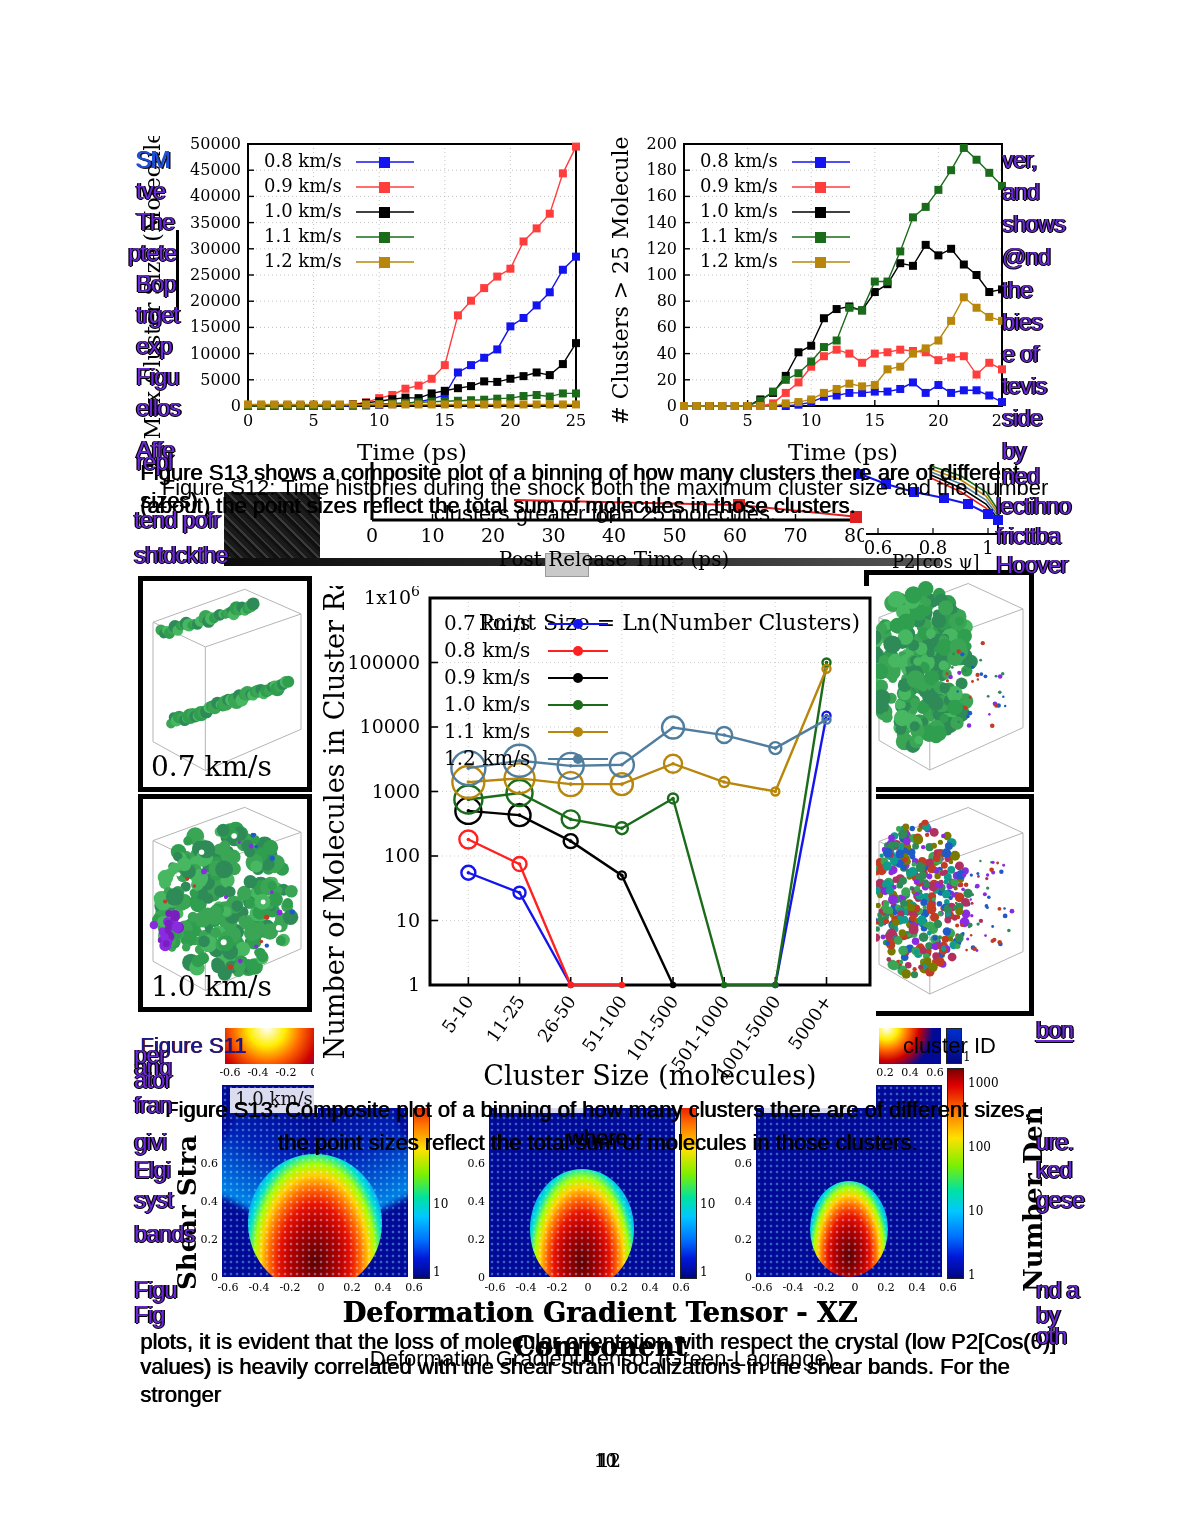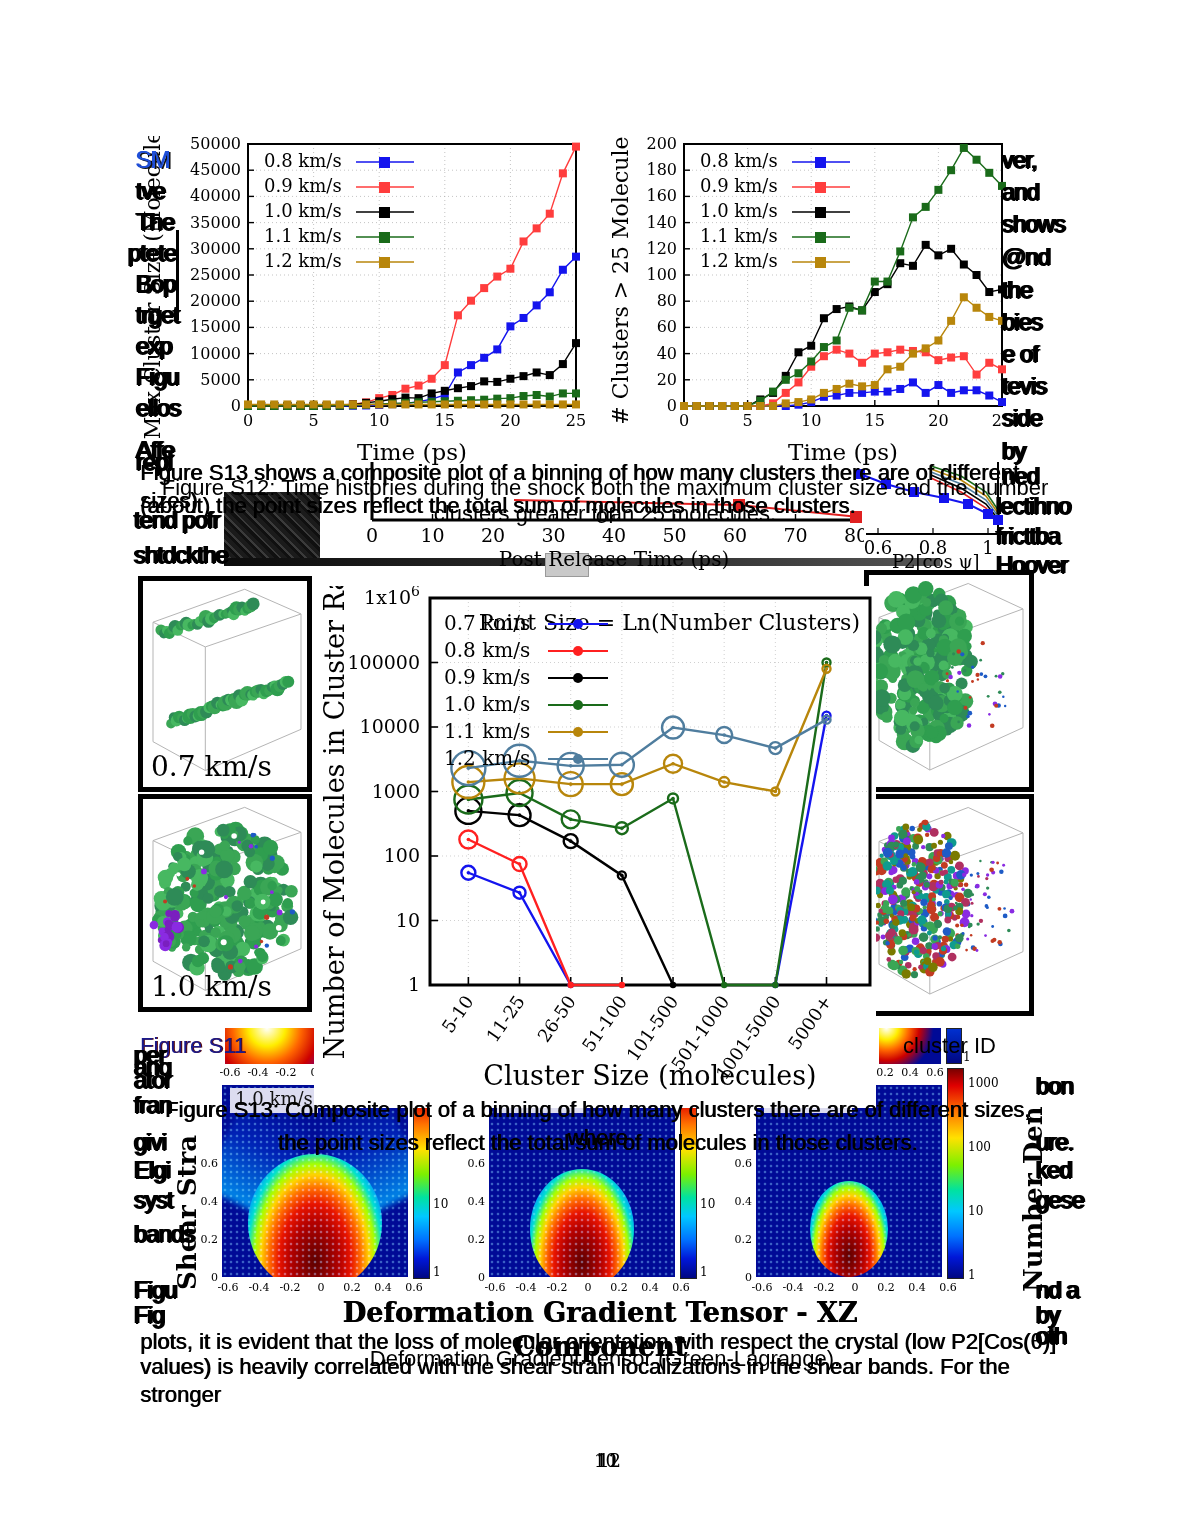--- a/index.html
+++ b/index.html
@@ -5,21 +5,21 @@
   html,body{margin:0;padding:0;background:#888;}
   #page{position:relative;width:1190px;height:1540px;background:#ffffff;margin:0 auto;
         font-family:"Liberation Sans",sans-serif;overflow:hidden;}
   .abs{position:absolute;}
   svg text{font-family:"DejaVu Serif",serif;fill:#000;}
   
   .cap{position:absolute;font-size:22px;color:#000;line-height:1.25;}
   .center{text-align:center;}
   .dbl{text-shadow:.8px 0 #000;}
   
-  .frag{position:absolute;font-size:24px;color:#000000;letter-spacing:-1px;
+  .frag{position:absolute;font-size:24px;color:#6d28d9;letter-spacing:-1px;
         text-shadow:1.3px 0 #000,-1.3px 0 #000,0 1px #000;white-space:nowrap;z-index:40;}
   .frag.blue{color:#1f4fd8;text-shadow:1.5px .5px #111,-1px 0 #1f4fd8;}
   
   .hm{position:absolute;width:186px;height:192px;background:#000a96;overflow:hidden;z-index:10;}
   .hm-label{position:absolute;left:8px;top:3px;width:88px;height:25px;background:#dcdcf0;
             color:#111;font-family:"DejaVu Serif",serif;font-size:18px;text-align:center;z-index:11;}
   .blob{position:absolute;border-radius:50%;
         background:radial-gradient(ellipse at 50% 78%,#5e0000 0%,#b40000 26%,#e81400 38%,#ff6a00 48%,#ffd200 57%,#a6ff00 64%,#00e0d0 72%,#0096ff 80%,rgba(0,40,220,0) 90%);}
   .wing{position:absolute;width:40%;height:58%;top:6%;filter:blur(3px);
         background:linear-gradient(to top,rgba(0,170,255,.8),rgba(0,90,255,.3) 55%,transparent);}
@@ -2039,21 +2039,21 @@
       <div class="frag" style="left:134px;top:1016px;margin-top:37px;">ang</div>
       <div class="frag" style="left:134px;top:1041px;">per</div>
       <div class="frag" style="left:134px;top:1066px;">ator</div>
       <div class="frag" style="left:134px;top:1091px;">fran</div>
       <div class="frag" style="left:134px;top:1128px;">givi</div>
       <div class="frag" style="left:134px;top:1156px;">Elgi</div>
       <div class="frag" style="left:134px;top:1186px;">syst</div>
       <div class="frag" style="left:134px;top:1220px;">bands</div>
       <div class="frag" style="left:134px;top:1276px;">Figu</div>
       <div class="frag" style="left:134px;top:1301px;">Fig</div>
-      <div class="frag" style="left:1036px;top:1072px;">bon</div>
+      <div class="frag" style="left:1036px;top:1016px;text-decoration:underline;">bon</div>
       <div class="frag" style="left:1036px;top:1128px;">ure.</div>
       <div class="frag" style="left:1036px;top:1156px;">ked</div>
       <div class="frag" style="left:1036px;top:1186px;">gese</div>
       <div class="frag" style="left:1036px;top:1276px;">nd a</div>
       <div class="frag" style="left:1036px;top:1301px;">by</div>
       <div class="frag" style="left:1036px;top:1322px;">oth</div>
     </div>
 </div>
 
 </body></html>

